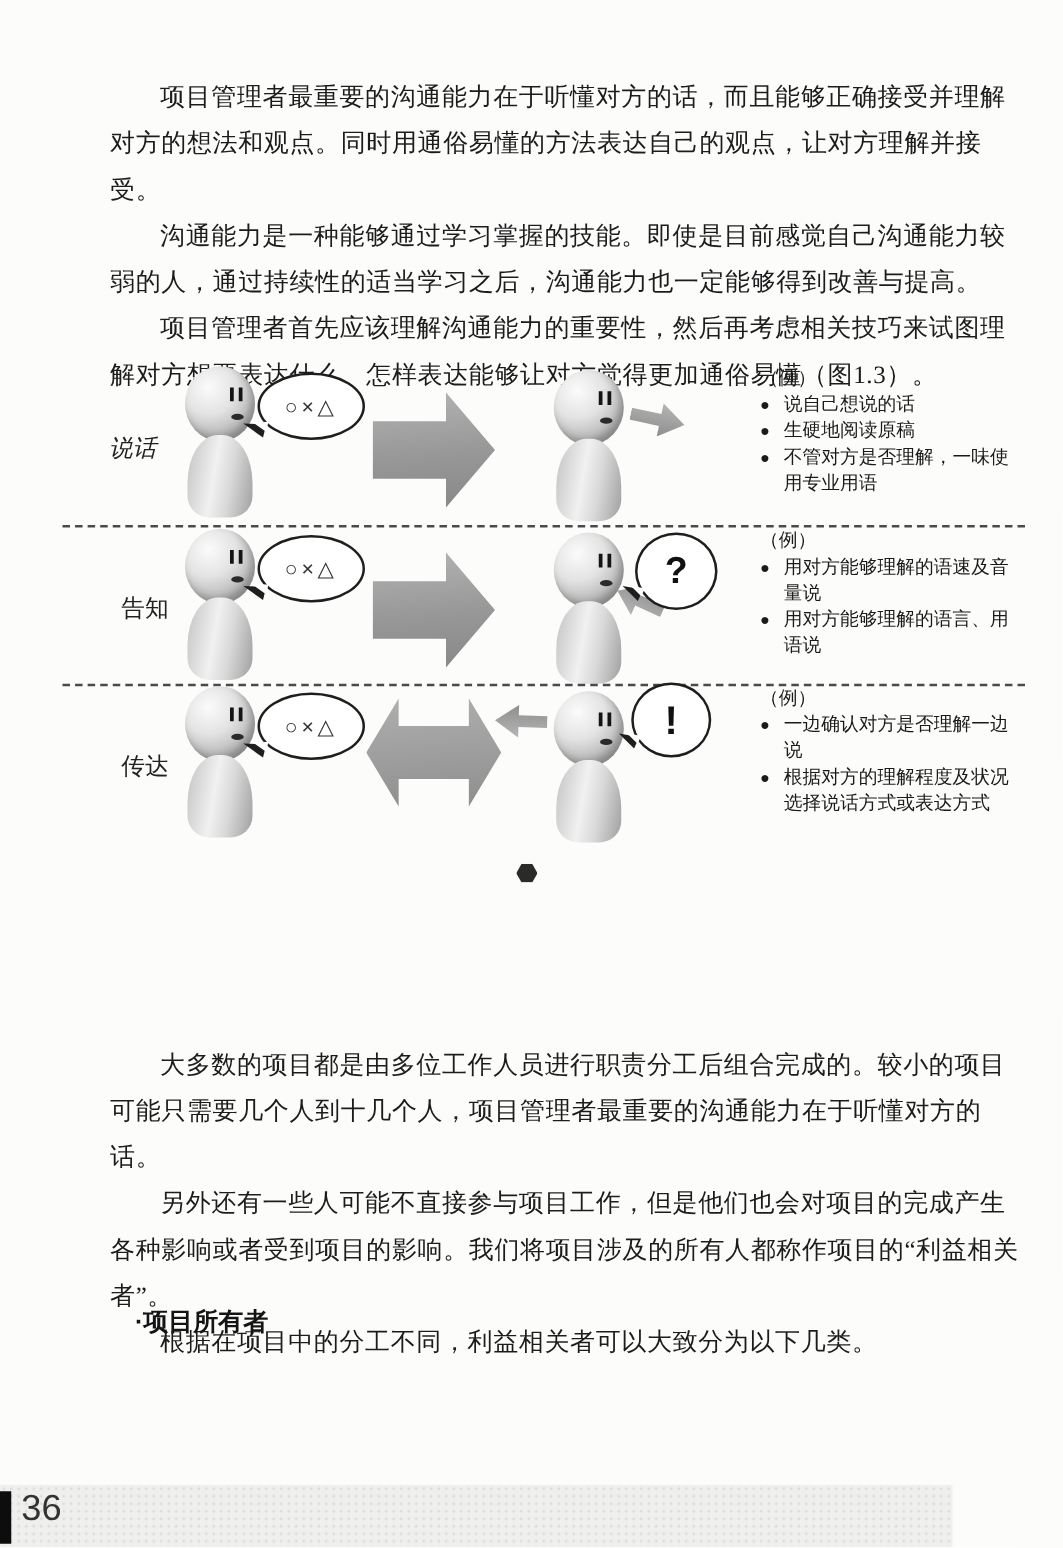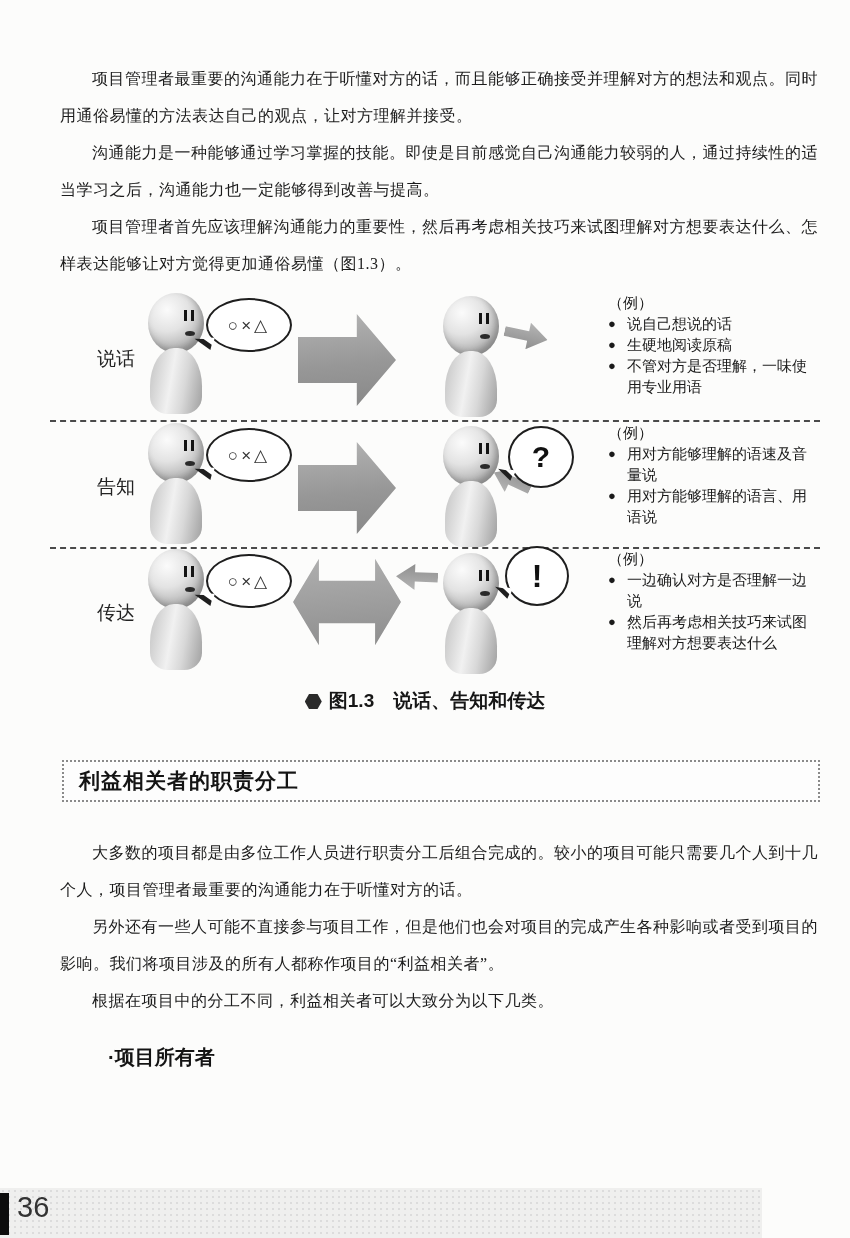--- a/index.html
+++ b/index.html
@@ -5,29 +5,30 @@
   * { margin:0; padding:0; box-sizing:border-box; }
   html,body { background:#ffffff; }
   .page {
     position:relative; width:850px; height:1238px; overflow:hidden;
     background:#fcfcfb; color:#1f1f1f;
     font-family:"Liberation Serif", serif;
   }
   
   .top-text { position:absolute; top:60px; left:60px; width:764px; }
   .top-text p, .body-text p {
-    font-size:16px; line-height:37px; text-indent:2em; color:#1c1c1c;
+    font-size:20px; line-height:37px; text-indent:2em; color:#1c1c1c;
     letter-spacing:0.5px;
+    margin-left:28px;
   }
   
   .figure { position:absolute; top:290px; left:40px; width:790px; height:400px; }
   .sep { position:absolute; left:10px; width:770px; border-top:2px dashed #4a4a4a; height:0; }
   .sep.s1 { top:130px; } .sep.s2 { top:257px; }
   .row-label { position:absolute; font-size:19px; color:#222; font-family:"Liberation Serif",serif; }
-  .lb1 { left:57px; top:56px; } .lb2 { left:57px; top:184px; } .lb3 { left:57px; top:310px; }
+  .lb1 { left:47px; top:56px;font-style:italic; } .lb2 { left:57px; top:184px; } .lb3 { left:57px; top:310px; }
   
   .person { position:absolute; width:66px; height:122px; }
   .pA1 { left:103px; top:3px; }  .pB1 { left:398px; top:6px; }
   .pA2 { left:103px; top:133px; } .pB2 { left:398px; top:136px; }
   .pA3 { left:103px; top:259px; } .pB3 { left:398px; top:263px; }
   .p-head { position:absolute; top:0; left:5px; width:56px; height:60px; border-radius:50%;
     background:radial-gradient(circle at 34% 28%, #fbfbfb 0%, #e3e3e3 38%, #b9b9b9 68%, #8f8f8f 100%);
     box-shadow:inset -3px -4px 6px rgba(90,90,90,.45); }
   .p-eye { position:absolute; width:3px; height:11px; background:#141414; top:17px; }
   .e1 { left:36px; } .e2 { left:43px; }
@@ -206,32 +207,29 @@
         </div>
       <div class="p-body"></div>
     </div>
     <div class="react rb3">
         <span>!</span>
       </div>
     <div class="example ex3">
       <div class="ex-title">（例）</div>
       <ul>
         <li><span class="blt">●</span><span>一边确认对方是否理解一边说</span></li>
-        <li><span class="blt">●</span><span>然后再考虑相关技巧来试图理解对方想要表达什么</span></li>
+        <li><span class="blt">●</span><span>根据对方的理解程度及状况选择说话方式或表达方式</span></li>
       </ul>
     </div>
   </div>
 
   <div class="fig-caption">
-    <span class="hex"></span><span>图1.3　说话、告知和传达</span>
+    <span class="hex"></span>
   </div>
 
-  <div class="section-heading-box">
-    <span>利益相关者的职责分工</span>
-  </div>
 
   <section class="body-text">
     <p>大多数的项目都是由多位工作人员进行职责分工后组合完成的。较小的项目可能只需要几个人到十几个人，项目管理者最重要的沟通能力在于听懂对方的话。</p>
     <p>另外还有一些人可能不直接参与项目工作，但是他们也会对项目的完成产生各种影响或者受到项目的影响。我们将项目涉及的所有人都称作项目的“利益相关者”。</p>
     <p>根据在项目中的分工不同，利益相关者可以大致分为以下几类。</p>
   </section>
 
   <div class="subsection">
     <div class="sub-title">·项目所有者</div>
   </div>

